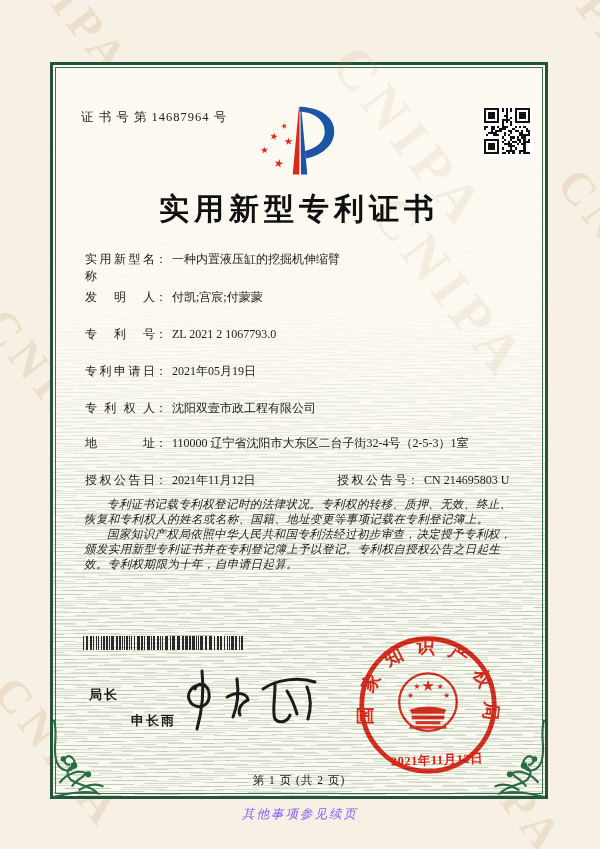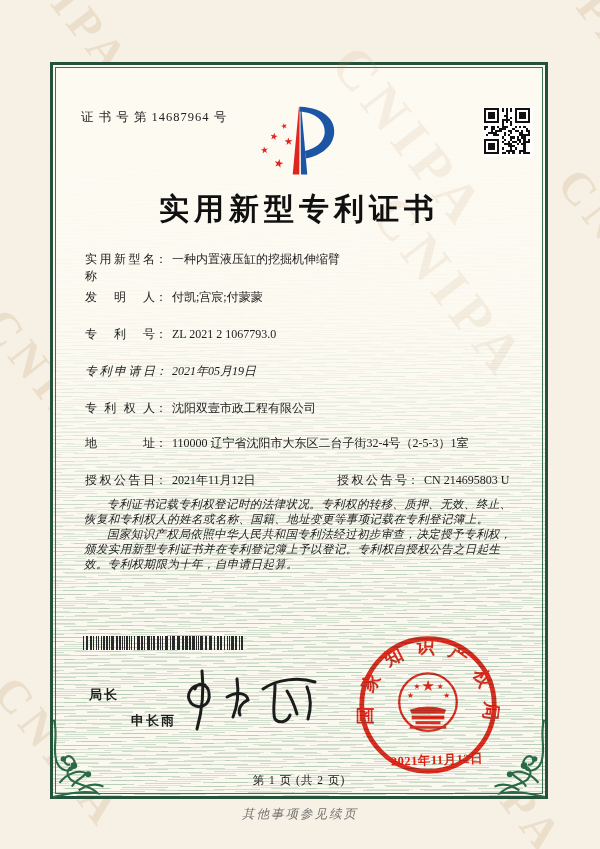--- a/index.html
+++ b/index.html
@@ -53,21 +53,21 @@
     font-size:30px;font-weight:bold;letter-spacing:5px;color:#101010;
   }
   
   .frow{left:32px;top:0;width:440px;font-size:12px;line-height:17px;}
   .flabel{
     display:inline-block;width:70px;text-align:justify;text-align-last:justify;
     vertical-align:top;
   }
   .fcolon{display:inline-block;vertical-align:top;}
   .fval{display:inline-block;vertical-align:top;margin-left:5px;max-width:340px;}
-  .r0{top:186px;} .r1{top:224px;} .r2{top:261px;} .r3{top:298px;font-style:italic;}
+  .r0{top:186px;} .r1{top:224px;} .r2{top:261px;} .r3{top:298px;}
   .r4{top:335px;} .r5{top:370px;} .r6{top:407px;}
   .pair2{position:absolute;left:252px;top:0;white-space:nowrap;}
   
   .paras{left:31px;top:432px;width:436px;font-size:11.5px;line-height:15px;
     font-style:italic;letter-spacing:0.4px;color:#222;}
   .paras p{margin:0;text-indent:2em;}
   
   .barcode{left:28px;top:570px;width:168px;height:16px;}
   
   .sig-title{left:36px;top:621px;font-size:13px;font-weight:bold;letter-spacing:2px;font-family:Liberation Mono, monospace;}
@@ -80,21 +80,21 @@
     color:#dd1f12;font-size:12.5px;font-weight:bold;letter-spacing:0.5px;
     transform:rotate(-2deg);
   }
   
   .page-info{left:0;top:708px;width:100%;text-align:center;font-size:11.5px;letter-spacing:1px;}
   .corner{position:absolute;width:86px;height:86px;z-index:2;}
   .corner.bl{left:-3px;bottom:-4px;}
   .corner.br{right:-3px;bottom:-4px;transform:scaleX(-1);}
   .bottom-note{
     position:absolute;left:0;top:806px;width:100%;text-align:center;z-index:1;
-    font-size:12.5px;font-style:italic;letter-spacing:2px;color:#737373;
+    font-size:12.5px;font-style:italic;letter-spacing:2px;color:#8b5cf6;
   }
 </style>
 </head>
 <body>
 
 <div class="wm w1">CNIPA</div>
 <div class="wm w2">CNIPA</div>
 <div class="wm w3">CNIPA</div>
 <div class="wm w4">CNIPA</div>
 <div class="wm w5">CNIPA</div>

